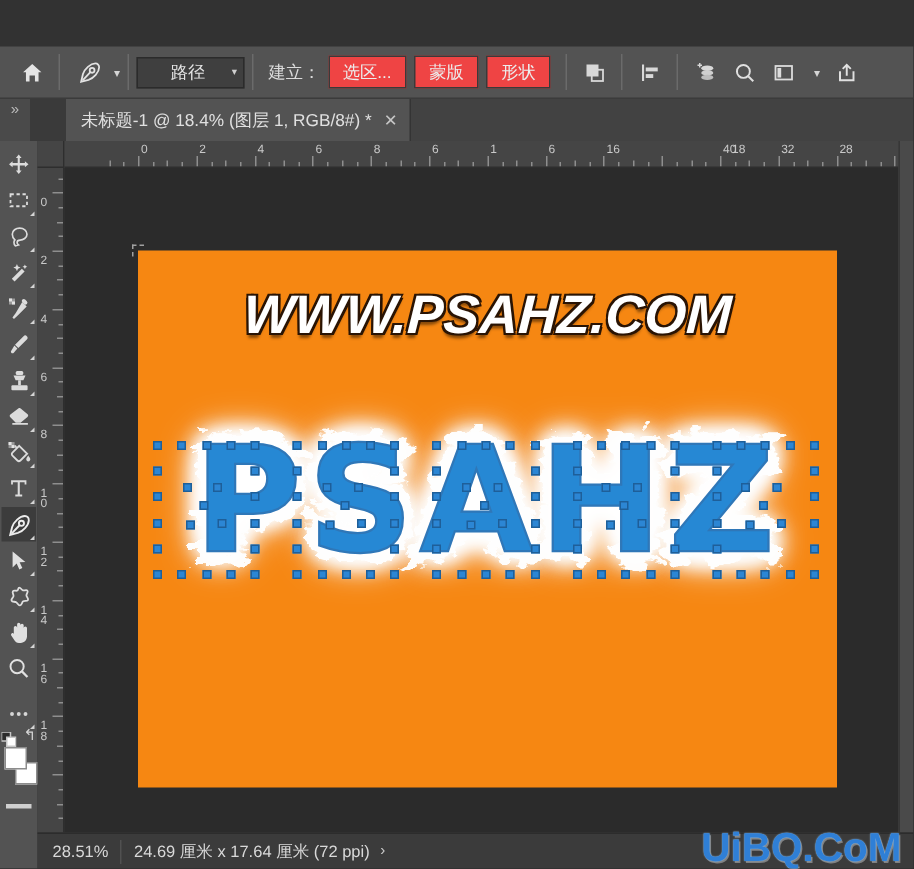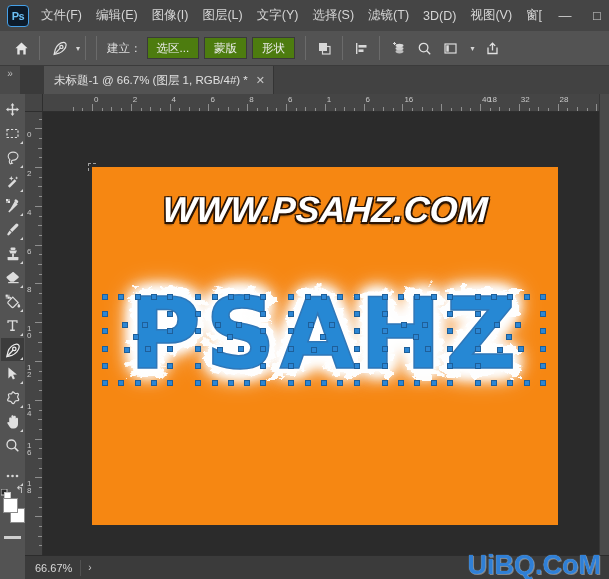--- a/index.html
+++ b/index.html
@@ -58,21 +58,21 @@
     width: 72px; height: 21px; background: #3f3f3f;
     border: 1px solid #2b2b2b;
     color: #e4e4e4; font-size: 11.5px;
     display: flex; align-items: center; padding: 0 4px;
     position: relative; flex: none;
   }
   .opt-select .lbl { flex: 1; text-align: center; }
   .opt-select .arw { font-size: 7px; color: #cfcfcf; }
   .opt-label { color: #dcdcdc; font-size: 11.5px; margin: 0 5px; white-space: nowrap; flex: none; }
   .opt-btn {
-    height: 22px; background: #4d7c0f; border: 1px solid #3a3a3a;
+    height: 22px; background: #ef4444; border: 1px solid #3a3a3a;
     color: #ececec; font-size: 11.5px;
     display: flex; align-items: center; justify-content: center;
     padding: 0 9px; margin-right: 5px; white-space: nowrap; flex: none;
   }
 
   
   #tabbar {
     position: absolute; left: 0; top: 66px; width: 609px; height: 28px;
     background: #424242;
     display: flex; align-items: stretch;
@@ -258,57 +258,43 @@
   <defs>
     <filter id="furl" x="-35%" y="-35%" width="170%" height="170%">
       <feTurbulence type="fractalNoise" baseFrequency="0.055 0.09" numOctaves="4" seed="11" result="n"></feTurbulence>
       <feDisplacementMap in="SourceGraphic" in2="n" scale="26" xChannelSelector="R" yChannelSelector="G"></feDisplacementMap>
     </filter>
   </defs>
 </svg>
 
 <div id="app">
 
-  <div id="menubar">
-    <div id="ps-logo">Ps</div>
-    <div class="menu-item">文件(F)</div>
-    <div class="menu-item">编辑(E)</div>
-    <div class="menu-item">图像(I)</div>
-    <div class="menu-item">图层(L)</div>
-    <div class="menu-item">文字(Y)</div>
-    <div class="menu-item">选择(S)</div>
-    <div class="menu-item">滤镜(T)</div>
-    <div class="menu-item">3D(D)</div>
-    <div class="menu-item">视图(V)</div>
-    <div class="menu-item">窗[</div>
-    <div id="winbtns">
-      <div class="winbtn">—</div>
-      <div class="winbtn">□</div>
-
-    </div>
-  </div>
 
   <div id="optionsbar">
     <div class="opt-icon" style="margin-left:8px">
       <svg width="15" height="15" viewBox="0 0 15 15">
           <path d="M7.5 1.6 L13.6 7.2 h-1.9 v6.2 H9.3 V9.3 H5.7 v4.1 H3.3 V7.2 H1.4 Z" fill="#e4e4e4"></path>
         </svg>
     </div>
     <div class="opt-sep"></div>
     <div id="tool-preset">
       <div class="opt-icon">
         <svg width="17" height="17" viewBox="0 0 17 17">
           <path d="M11.6 2.3 C8.3 2.3 4.3 6.0 3.3 9.4 L2.1 14.5 L7.0 13.2 C10.4 12.1 14.1 8.2 14.1 4.9 C14.1 3.4 13.1 2.3 11.6 2.3 Z" fill="none" stroke="#e2e2e2" stroke-width="1.2"></path>
           <path d="M3.1 13.6 L8.4 7.9" stroke="#e2e2e2" stroke-width="1.2"></path>
           <circle cx="9.4" cy="6.9" r="1.6" fill="none" stroke="#e2e2e2" stroke-width="1.2"></circle>
         </svg>
       </div>
       <span class="caret">▾</span>
     </div>
     <div class="opt-sep"></div>
+    <div class="opt-select">
+      <span class="lbl">路径</span>
+      <span class="arw">▾</span>
+    </div>
     <div class="opt-sep"></div>
     <div class="opt-label">建立：</div>
     <div class="opt-btn">选区...</div>
     <div class="opt-btn">蒙版</div>
     <div class="opt-btn">形状</div>
     <div class="opt-sep"></div>
     <div class="opt-icon">
       <svg width="15" height="15" viewBox="0 0 15 15">
         <rect x="2" y="2" width="8" height="8" fill="#d8d8d8"></rect>
         <rect x="5.5" y="5.5" width="7.5" height="7.5" fill="none" stroke="#d8d8d8" stroke-width="1.2"></rect>
@@ -351,21 +337,21 @@
         <path d="M3 6.5 v6 h9 v-6" fill="none" stroke="#e0e0e0" stroke-width="1.3"></path>
         <path d="M7.5 9.5 V2.2 M4.8 4.9 L7.5 2.2 L10.2 4.9" fill="none" stroke="#e0e0e0" stroke-width="1.3"></path>
       </svg>
     </div>
   </div>
 
   <div id="tabbar">
     <div id="panel-expand">»</div>
     <div id="tab-spacer"></div>
     <div id="doc-tab">
-      <span>未标题-1 @ 66.7% (图层 1, RGB/4#) *</span>
+      <span>未标题-1 @ 18.4% (图层 1, RGB/8#) *</span>
       <span class="tab-close">✕</span>
     </div>
   </div>
 
   <div id="toolbar">
 
     <div class="tool">
       <svg width="15" height="15" viewBox="0 0 15 15">
         <path d="M7.5 1 L9.4 3.4 H8.2 V6.7 H11.6 V5.5 L14 7.5 L11.6 9.5 V8.3 H8.2 V11.6 H9.4 L7.5 14 L5.6 11.6 H6.8 V8.3 H3.4 V9.5 L1 7.5 L3.4 5.5 V6.7 H6.8 V3.4 H5.6 Z" fill="#dcdcdc"></path>
       </svg>
@@ -775,18 +761,19 @@
             <div class="anchor" style="left: 414.163px; top: 50.56px;"></div>
           </div>
       </div>
 
     </div>
   </div>
 
   <div id="right-strip"></div>
 
   <div id="statusbar">
-    <div id="status-zoom">66.67%</div>
+    <div id="status-zoom">28.51%</div>
+    <div id="status-size">24.69 厘米 x 17.64 厘米 (72 ppi)</div>
     <div id="status-arrow">›</div>
     <div id="watermark">UiBQ.CoM</div>
   </div>
 
 </div>
 
 </body></html>

